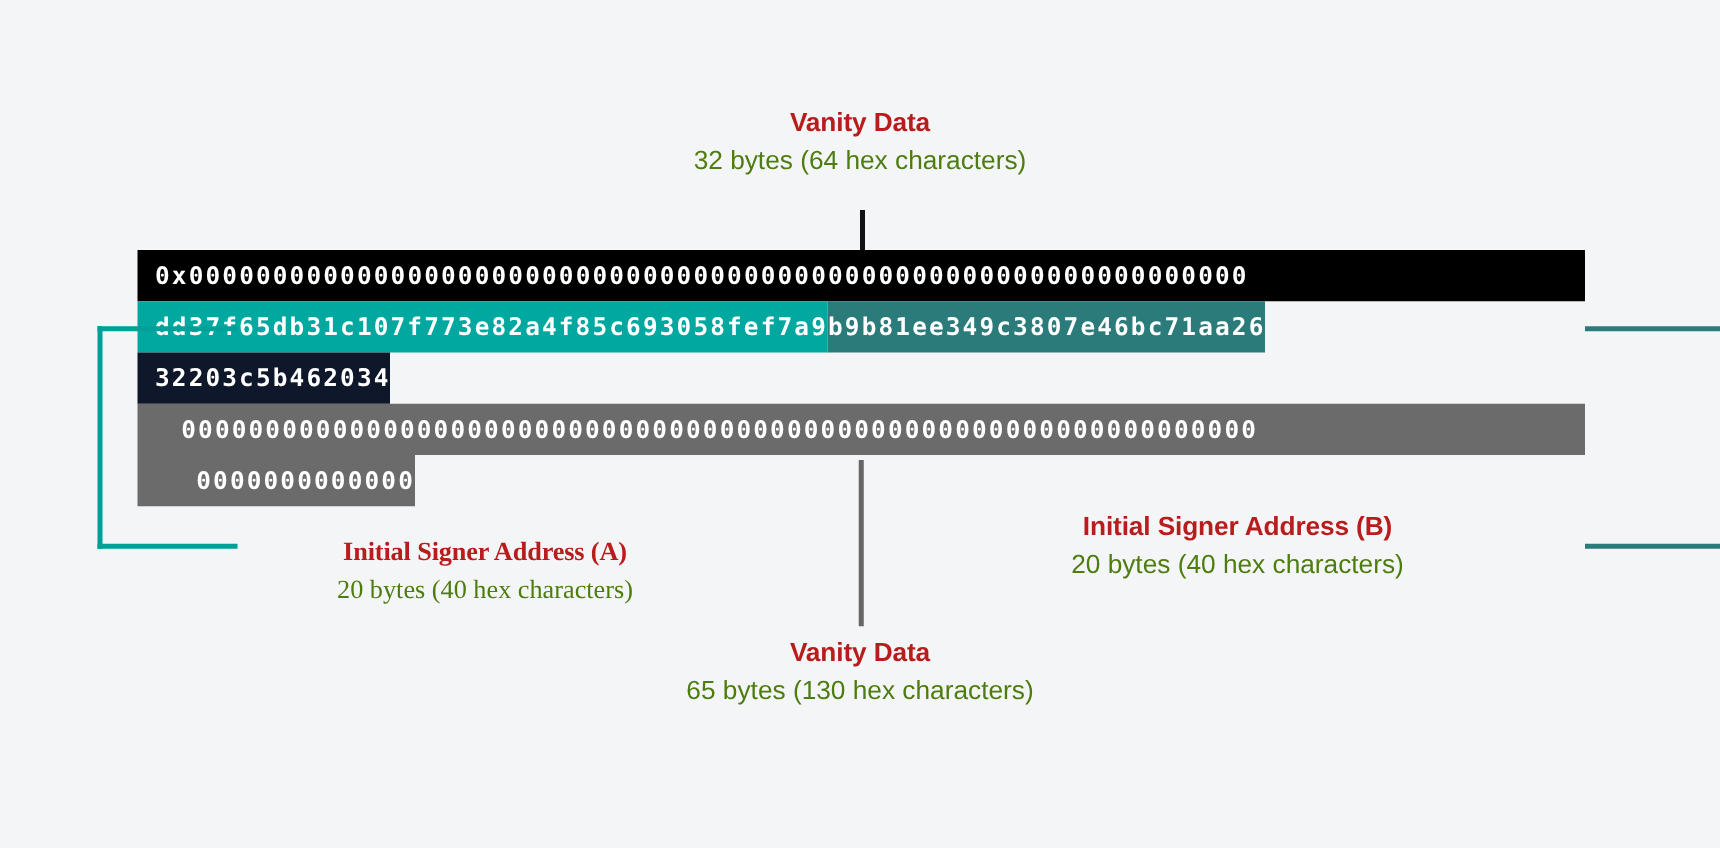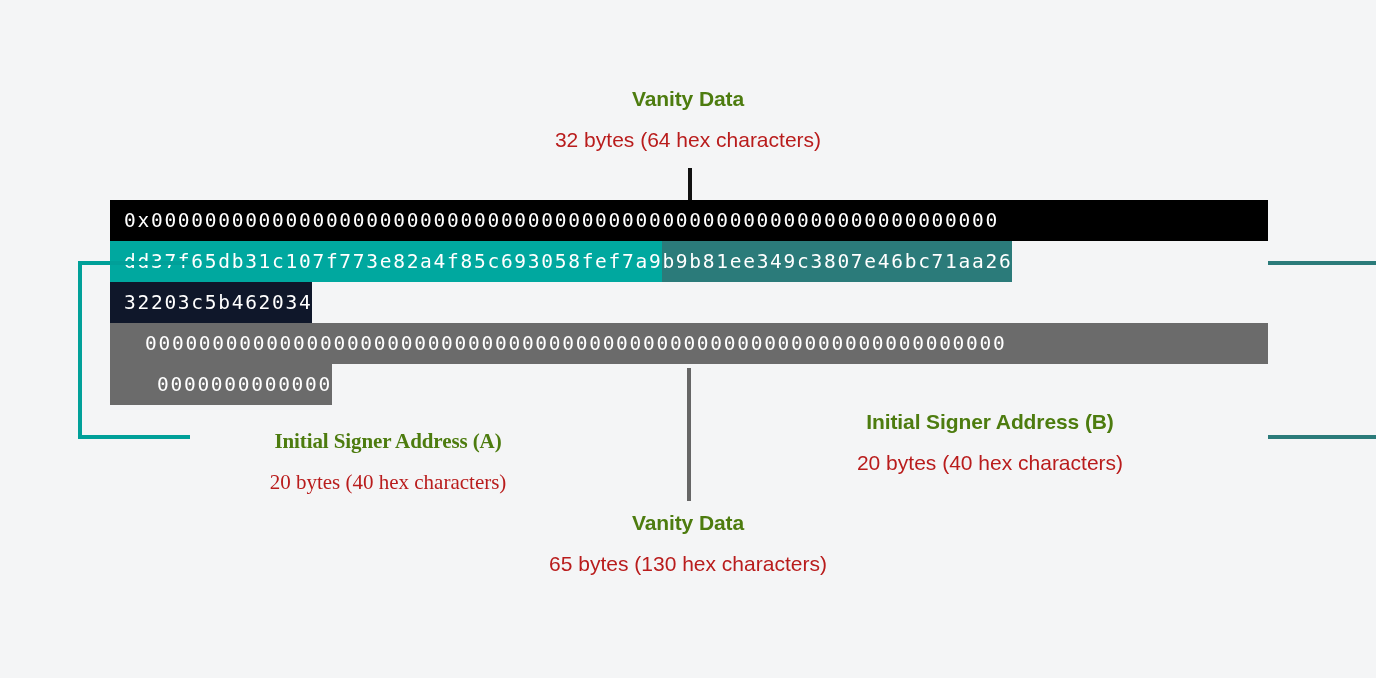--- a/index.html
+++ b/index.html
@@ -19,29 +19,29 @@
   
   .label-block {
     position: absolute;
     text-align: center;
     line-height: 1.0;
   }
   .label-title {
     font-size: 21px;
     font-weight: bold;
     letter-spacing: -0.1px;
-    color: #4d7c0f;
+    color: #b91c1c;
     white-space: nowrap;
   }
   .label-sub {
     font-size: 21px;
     font-weight: normal;
-    color: #b91c1c;
+    color: #4d7c0f;
     white-space: nowrap;
-    margin-top: 20px;
+    margin-top: 9px;
   }
 
   
   #vanity-top { left: 388px; top: 88px; width: 600px; }
   
   #vanity-bottom { left: 388px; top: 512px; width: 600px; }
   
   #signer-a { left: 88px; top: 431px; width: 600px; font-family: Liberation Serif, serif; }
   
   #signer-b { left: 690px; top: 411px; width: 600px; }
@@ -101,20 +101,21 @@
     white-space: pre;
     font-family: "DejaVu Sans Mono", "Liberation Mono", monospace;
     font-size: 19.5px;
     letter-spacing: 1.72px;
     color: #ffffff;
   }
   .hex-row .seg {
     display: inline-block;
     height: 41px;
     line-height: 41px;
+    font-weight: bold;
   }
   .pad-left { padding-left: 14px; }
 
   
   #hex-row-1 { background: #000000; }
   
   #hex-row-2 .seg-a { background: #00a89f; }
   #hex-row-2 .seg-b { background: #2b7b7a; }
   
   #hex-row-3 .seg-b { background: #0f172a; }

